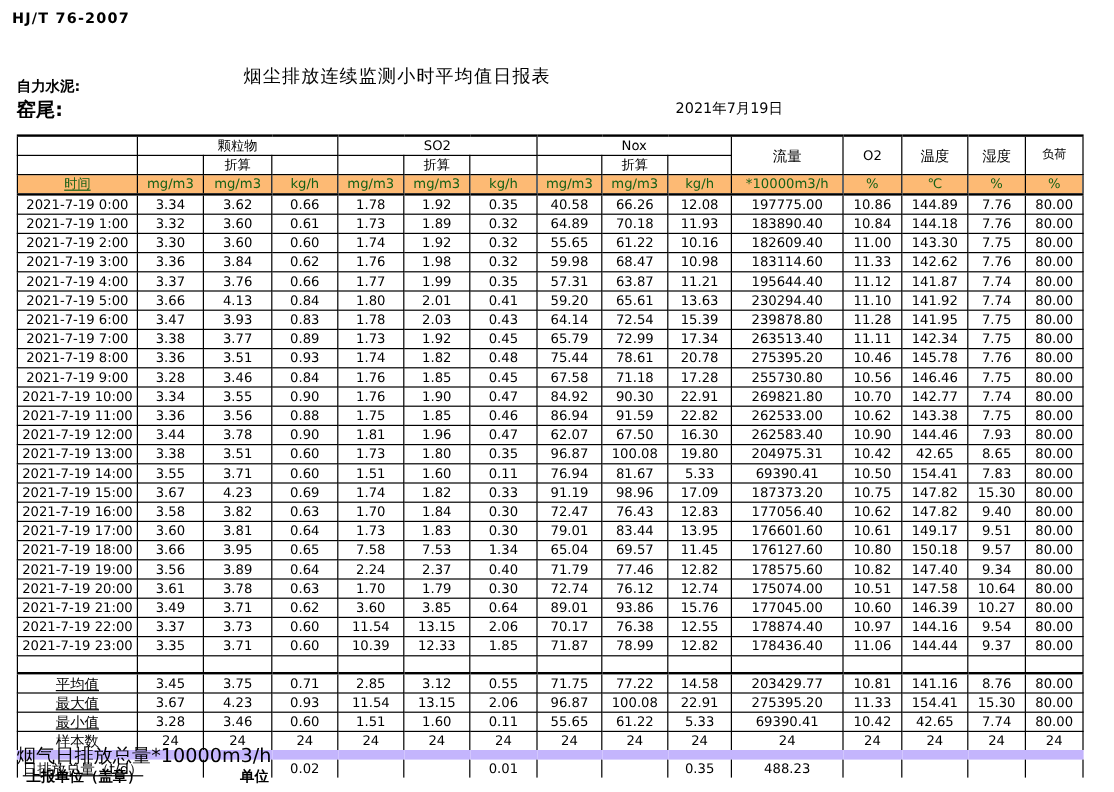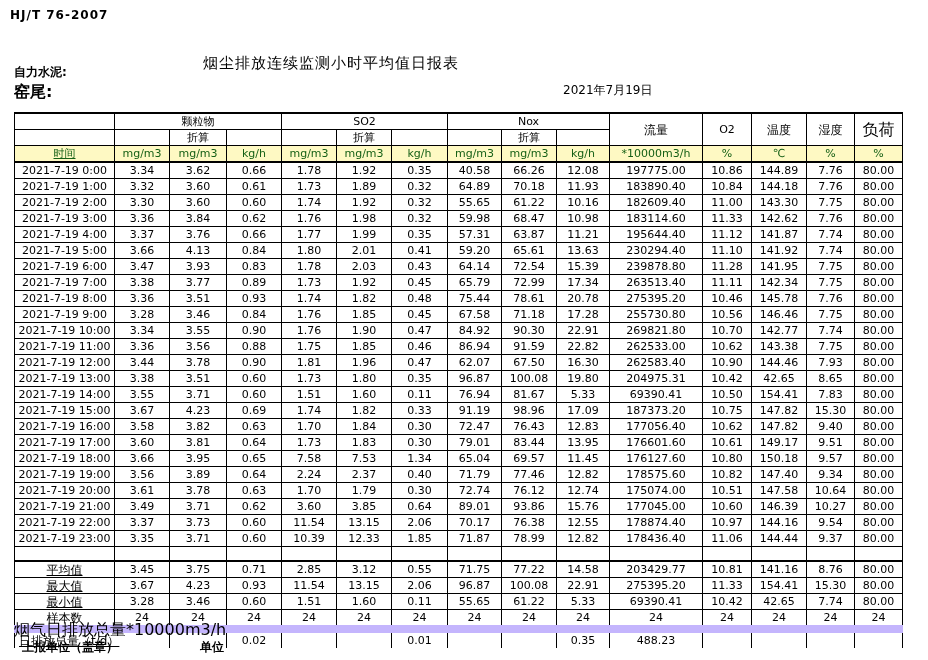--- a/index.html
+++ b/index.html
@@ -35,21 +35,21 @@
     padding:0 1px;
     text-align:center;
     height:15px;
     line-height:14px;
     overflow:hidden;
     white-space:nowrap;
   }
   thead td{height:16px;}
   thead tr:first-child td{border-top:2px solid #000;}
   tr.units td{
-    background:#fef9c3;
+    background:#fdba74;
     color:#166016;
     border-bottom:2px solid #000;
     font-size:11px;
   }
   .underline{text-decoration:underline;}
   tr.spacer td{border-bottom:2px solid #000;height:13px;}
   tr.thick-bottom td{border-bottom:8px solid #c4b5fd;}
   tr.daily td{border-bottom:none;}
   tr.daily td.row-label{text-align:left;padding-left:4px;}
   td.row-label{font-size:12px;}
@@ -87,21 +87,21 @@
   <thead>
     <tr>
       <td></td>
       <td colspan="3">颗粒物</td>
       <td colspan="3">SO2</td>
       <td colspan="3">Nox</td>
       <td rowspan="2" style="font-size:12px;">流量</td>
       <td rowspan="2">O2</td>
       <td rowspan="2" style="font-size:12px;">温度</td>
       <td rowspan="2" style="font-size:12px;">湿度</td>
-      <td rowspan="2" style="font-size:16px;">负荷</td>
+      <td rowspan="2" style="font-size:10px;">负荷</td>
     </tr>
     <tr>
       <td></td>
       <td></td>
       <td>折算</td>
       <td></td>
       <td></td>
       <td>折算</td>
       <td></td>
       <td></td>

